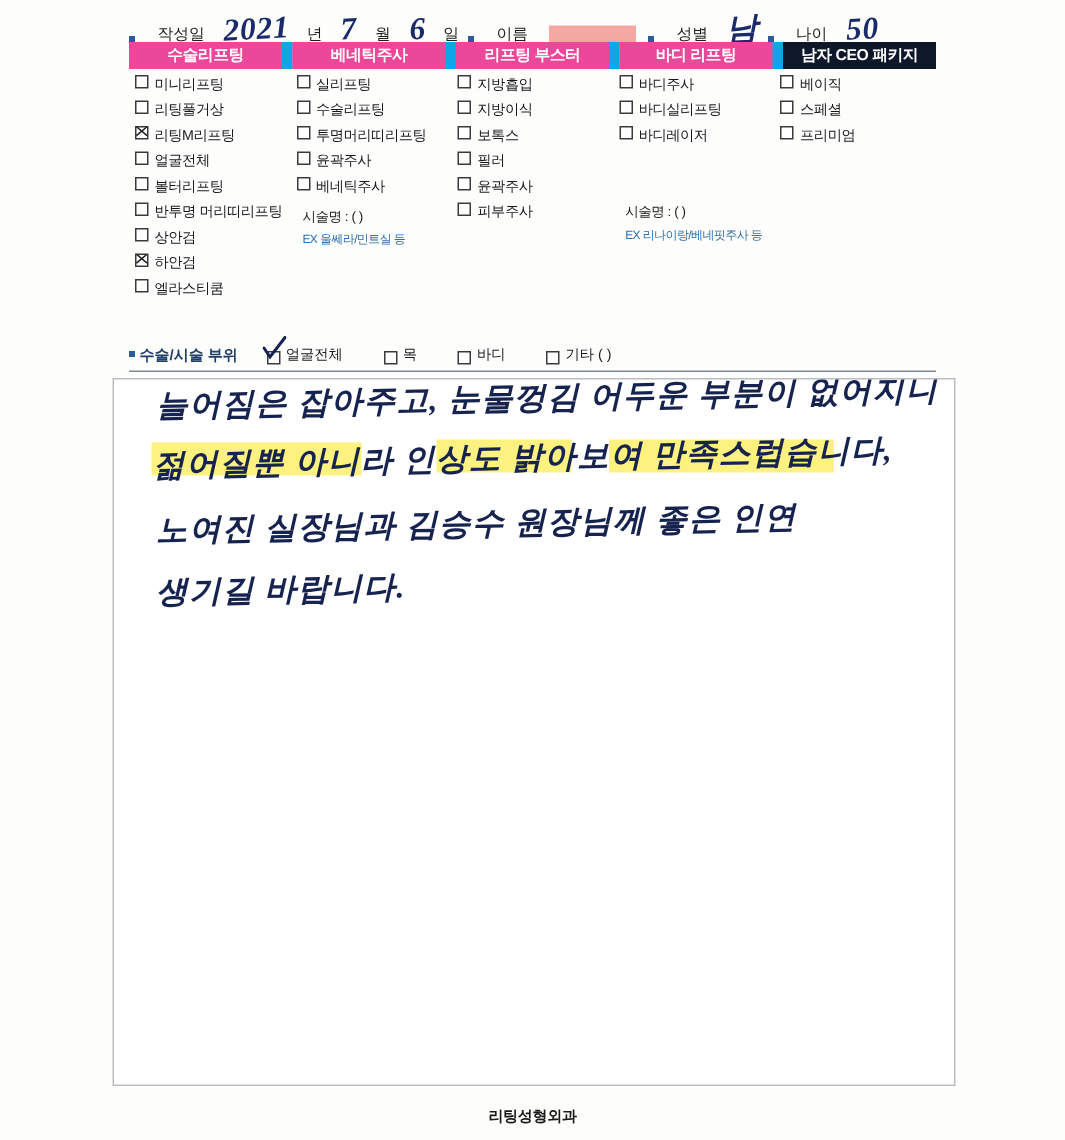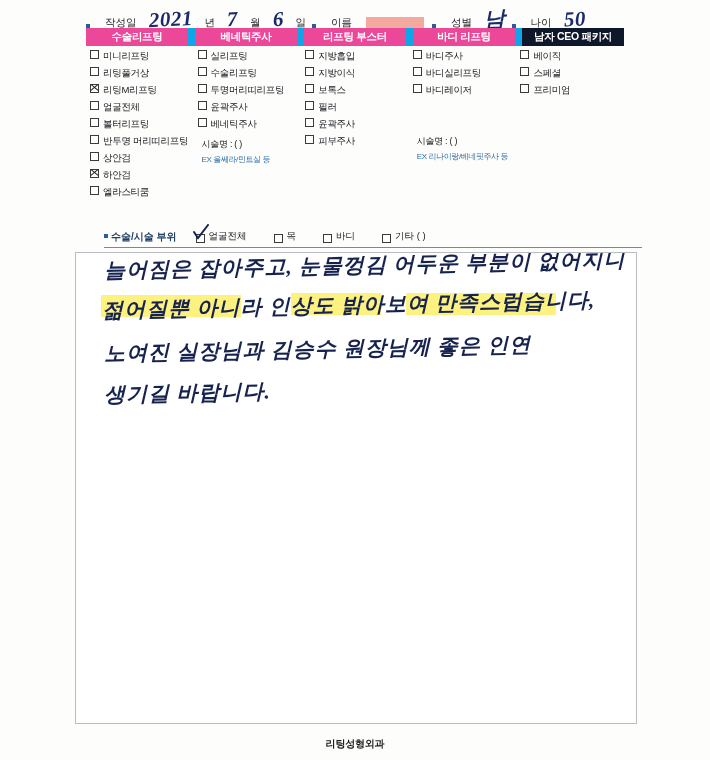--- a/index.html
+++ b/index.html
@@ -140,21 +140,21 @@
     font-size: 8px;
     color: #2f6fad;
     margin-top: 3px;
     letter-spacing: -0.4px;
   }
   .proc-wrap { padding-left: 4px; }
 
   
   .arearow {
     position: absolute;
-    left: 104px;
+    left: 86px;
     top: 228px;
     width: 538px;
     height: 20px;
     display: flex;
     align-items: center;
     font-size: 10px;
     border-bottom: 1px solid #7d8894;
     padding-bottom: 2px;
     box-sizing: border-box;
   }

